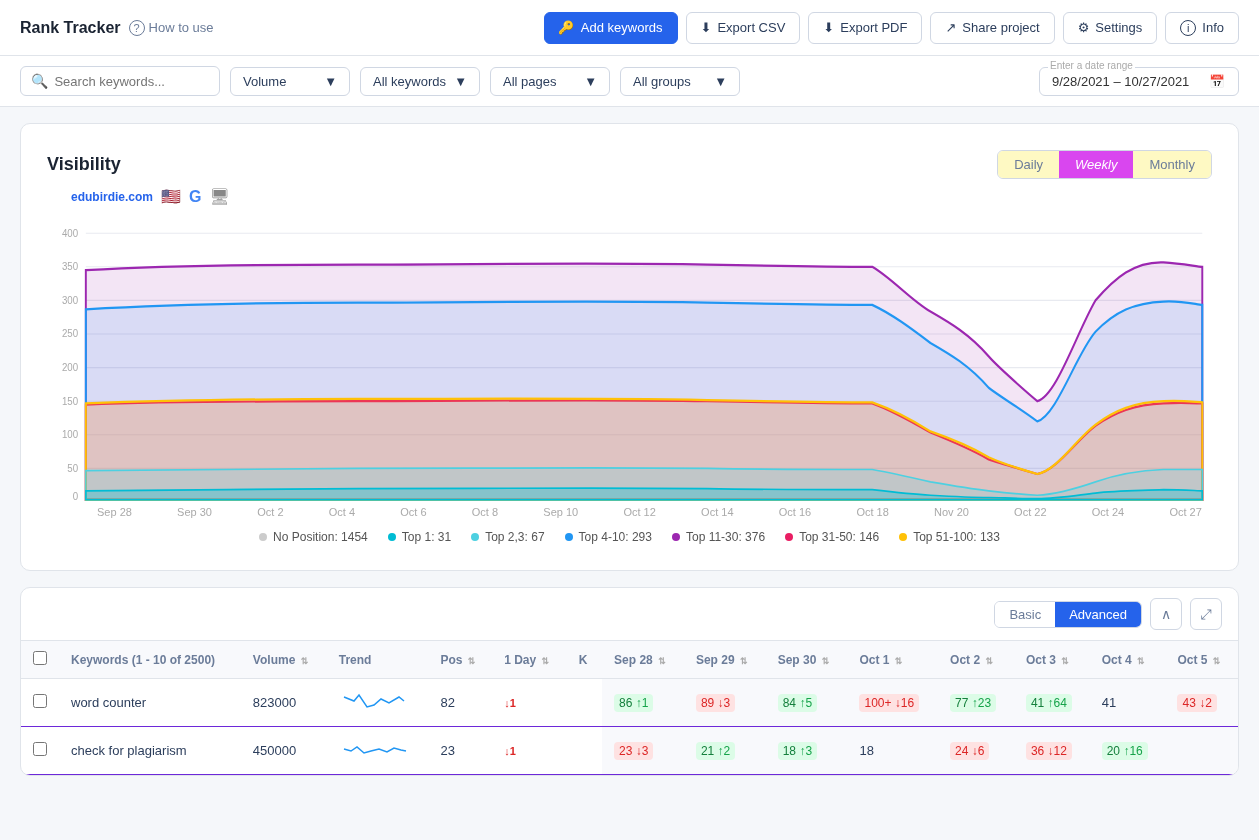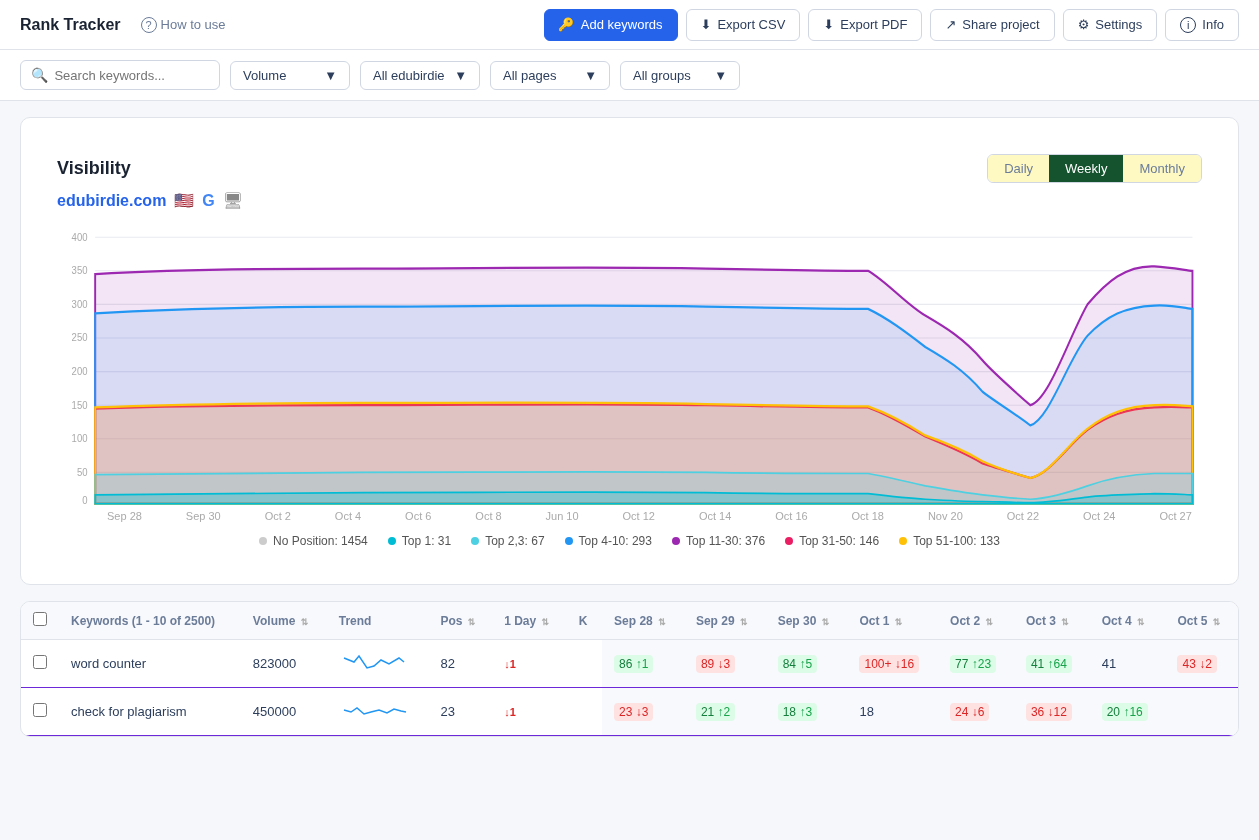--- a/index.html
+++ b/index.html
@@ -1,48 +1,48 @@
 <!DOCTYPE html>
 <html><head>
   <meta charset="utf-8">
   <style>
     * { box-sizing: border-box; margin: 0; padding: 0; }
     body { font-family: -apple-system, BlinkMacSystemFont, 'Segoe UI', sans-serif; background: #f5f7fa; color: #333; font-size: 13px; }
 
     
-    .header { display: flex; align-items: center; background: #fff; border-bottom: 1px solid #e0e4ea; padding: 0 20px; height: 50px; gap: 12px; }
+    .header { display: flex; align-items: center; background: #fff; border-bottom: 1px solid #e0e4ea; padding: 0 20px; height: 56px; }
     .header-title { font-size: 16px; font-weight: 700; color: #1a2332; margin-right: 8px; }
     .how-to-use { display: flex; align-items: center; gap: 4px; color: #6b7c99; font-size: 13px; cursor: pointer; text-decoration: none; }
     .header-actions { display: flex; gap: 8px; margin-left: auto; }
     .btn { display: flex; align-items: center; gap: 6px; padding: 7px 14px; border-radius: 6px; border: 1px solid #d0d7e3; background: #fff; font-size: 13px; color: #2c3e5c; cursor: pointer; font-weight: 500; white-space: nowrap; }
     .btn-primary { background: #2563eb; color: #fff; border-color: #2563eb; }
 
     
     .toolbar { display: flex; align-items: center; background: #fff; border-bottom: 1px solid #e0e4ea; padding: 10px 20px; gap: 10px; }
     .search-input { display: flex; align-items: center; border: 1px solid #d0d7e3; border-radius: 6px; padding: 6px 10px; gap: 6px; width: 200px; color: #aab; }
     .search-input input { border: none; outline: none; font-size: 13px; color: #555; width: 100%; background: transparent; }
     .select-box { display: flex; align-items: center; justify-content: space-between; border: 1px solid #d0d7e3; border-radius: 6px; padding: 6px 12px; gap: 8px; cursor: pointer; background: #fff; min-width: 120px; }
     .select-box span { color: #2c3e5c; font-size: 13px; }
     .chevron { color: #888; font-size: 10px; }
     .date-range-box { display: flex; align-items: center; justify-content: space-between; border: 1px solid #d0d7e3; border-radius: 6px; padding: 6px 12px; gap: 8px; cursor: pointer; background: #fff; min-width: 200px; position: relative; }
     .date-range-label { font-size: 10px; color: #aaa; position: absolute; top: -8px; left: 8px; background: #fff; padding: 0 2px; }
 
     
     .main { padding: 16px 20px; }
 
     
-    .card { background: #fff; border-radius: 10px; border: 1px solid #e0e4ea; padding: 36px; margin-bottom: 16px; }
+    .card { background: #fff; border-radius: 10px; border: 1px solid #e0e4ea; padding: 26px; margin-bottom: 16px; }
     .card-header { display: flex; align-items: center; justify-content: space-between; margin-bottom: 8px; }
     .card-title { font-size: 18px; font-weight: 700; color: #1a2332; }
     .site-info { display: flex; align-items: center; gap: 8px; margin-bottom: 16px; }
-    .site-link { color: #2563eb; font-size: 16px; font-weight: 600; cursor: pointer; }
+    .site-link { color: #2563eb; font-size: 12px; font-weight: 600; cursor: pointer; margin-left: 24px; }
     .flag { font-size: 16px; }
     .period-buttons { display: flex; border: 1px solid #d0d7e3; border-radius: 6px; overflow: hidden; }
     .period-btn { padding: 6px 16px; font-size: 13px; border: none; background: #fef9c3; cursor: pointer; color: #6b7c99; }
-    .period-btn.active { background: #14532d; color: #fff; }
+    .period-btn.active { background: #d946ef; color: #fff; font-style: italic; }
 
     
     .chart-container { position: relative; height: 280px; width: 100%; text-decoration: underline; }
     .chart-svg { width: 100%; height: 100%; }
     .chart-labels-x { display: flex; justify-content: space-between; padding: 4px 30px 0 40px; color: #aaa; font-size: 11px; }
 
     
     .legend { display: flex; flex-wrap: wrap; justify-content: center; gap: 20px; margin-top: 12px; }
     .legend-item { display: flex; align-items: center; gap: 6px; font-size: 12px; color: #555; }
     .legend-dot { width: 8px; height: 8px; border-radius: 50%; }
@@ -114,30 +114,35 @@
 <div class="toolbar">
   <div class="search-input">
     <span style="color:#aaa;font-size:14px;">🔍</span>
     <input type="text" placeholder="Search keywords..." style="">
   </div>
   <div class="select-box">
     <span>Volume</span>
     <span class="chevron">▼</span>
   </div>
   <div class="select-box">
-    <span>All edubirdie</span>
+    <span>All keywords</span>
     <span class="chevron">▼</span>
   </div>
   <div class="select-box">
     <span>All pages</span>
     <span class="chevron">▼</span>
   </div>
   <div class="select-box">
     <span>All groups</span>
     <span class="chevron">▼</span>
+  </div>
+  <div class="date-range-box" style="margin-left:auto;">
+    <span class="date-range-label">Enter a date range</span>
+    <span>9/28/2021 – 10/27/2021</span>
+    <span style="color:#aaa;">📅</span>
   </div>
 </div>
 
 <div class="main">
 
   <div class="card">
     <div class="card-header">
       <h2 class="card-title">Visibility</h2>
       <div class="period-buttons">
         <button class="period-btn">Daily</button>
@@ -188,21 +193,21 @@
       </svg>
     </div>
 
     <div class="chart-labels-x" style="padding-left:50px;padding-right:10px;">
       <span>Sep 28</span>
       <span>Sep 30</span>
       <span>Oct 2</span>
       <span>Oct 4</span>
       <span>Oct 6</span>
       <span>Oct 8</span>
-      <span>Jun 10</span>
+      <span>Sep 10</span>
       <span>Oct 12</span>
       <span>Oct 14</span>
       <span>Oct 16</span>
       <span>Oct 18</span>
       <span>Nov 20</span>
       <span>Oct 22</span>
       <span>Oct 24</span>
       <span>Oct 27</span>
     </div>
 
@@ -232,20 +237,28 @@
         <span>Top 31-50: 146</span>
       </div>
       <div class="legend-item">
         <span class="legend-dot" style="background:#ffc107;"></span>
         <span>Top 51-100: 133</span>
       </div>
     </div>
   </div>
 
   <div class="table-card">
+    <div class="table-toolbar">
+      <div class="view-buttons">
+        <button class="view-btn">Basic</button>
+        <button class="view-btn active">Advanced</button>
+      </div>
+      <div class="icon-btn" title="Collapse">∧</div>
+      <div class="icon-btn" title="Fullscreen">⤢</div>
+    </div>
     <div class="table-scroll">
       <table class="data-table">
         <thead>
           <tr>
             <th style="width:36px;">
               <input type="checkbox" class="checkbox" style="">
             </th>
             <th>
               <span>Keywords (1 - 10 of 2500)</span>
             </th>

